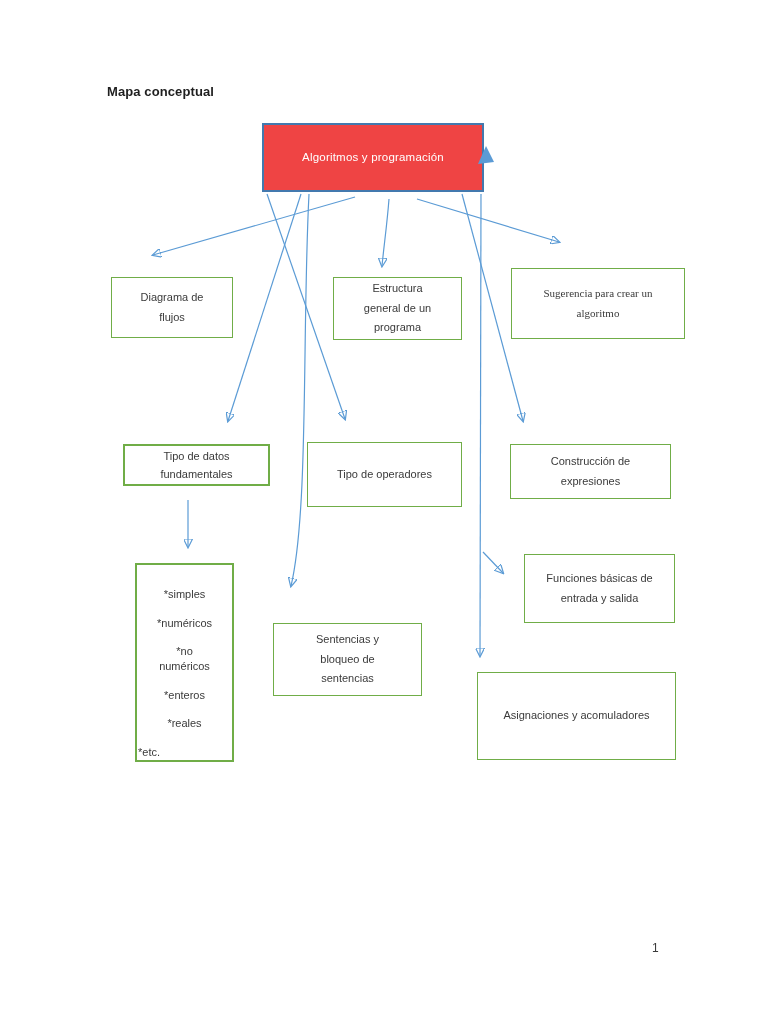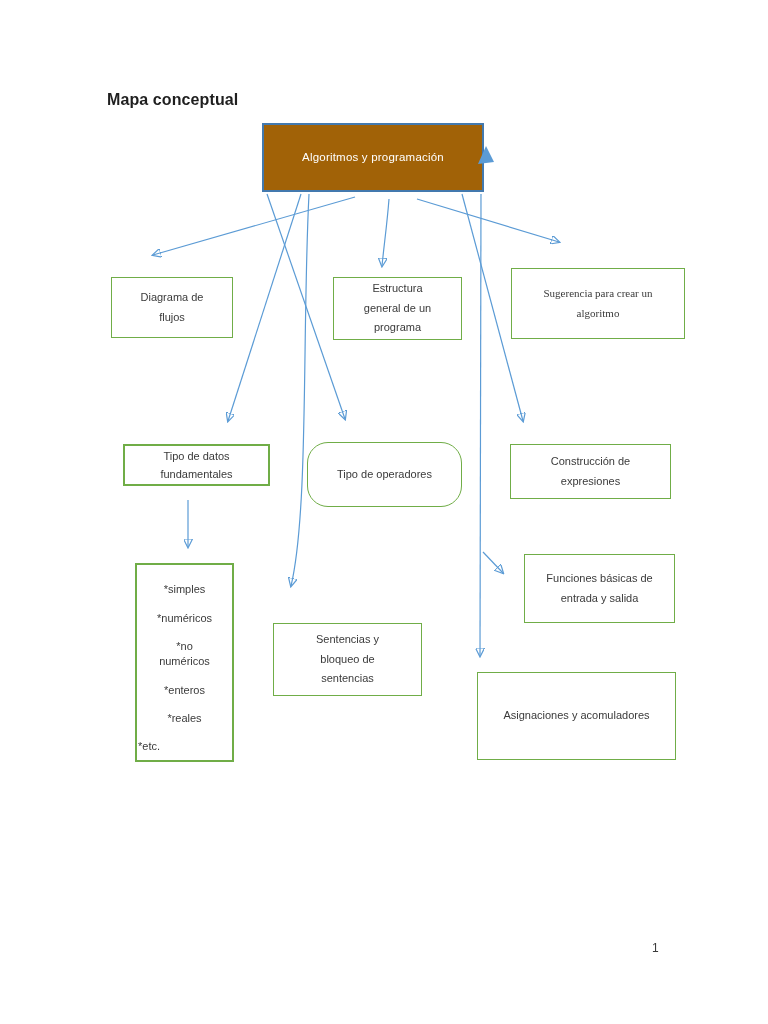--- a/index.html
+++ b/index.html
@@ -1,50 +1,50 @@
 <!DOCTYPE html>
 <html><head>
 <meta charset="utf-8">
 <style>
   html,body{margin:0;padding:0;}
   body{
     width:768px;height:1024px;background:#ffffff;position:relative;
     font-family:"Liberation Sans",sans-serif;overflow:hidden;
   }
   .doc-title{
-    position:absolute;left:107px;top:91px;
-    font-size:16px;font-weight:bold;color:#1f1f1f;letter-spacing:.1px;
+    position:absolute;left:107px;top:84px;
+    font-size:13px;font-weight:bold;color:#1f1f1f;letter-spacing:.1px;
   }
   .page-number{
     position:absolute;left:652px;top:941px;
     font-size:12px;color:#3a3a3a;
   }
   .node{
     position:absolute;box-sizing:border-box;background:#ffffff;
     border:1.4px solid #70AD47;color:#3a3a3a;font-size:11px;line-height:1.8;
     display:flex;align-items:center;justify-content:center;text-align:center;
   }
   .node.thick{border-width:2px;}
   #root-node{
     left:262px;top:123px;width:222px;height:69px;
-    background:#a16207;border:2px solid #4379AE;color:#ffffff;
+    background:#ef4444;border:2px solid #4379AE;color:#ffffff;
     font-size:11.5px;letter-spacing:.2px;
   }
   #node-diagrama   {left:111px;top:277px;width:122px;height:61px;padding:0 18px;}
   #node-estructura {left:333px;top:277px;width:129px;height:63px;padding:0 20px;}
   #node-sugerencia {left:511px;top:268px;width:174px;height:71px;padding:0 13px;font-family:Liberation Serif, serif;}
   #node-tipo-datos {left:123px;top:444px;width:147px;height:42px;padding:0 20px;line-height:1.65;}
-  #node-tipo-operadores{left:307px;top:442px;width:155px;height:65px;padding:0 10px;border-radius:21px;}
+  #node-tipo-operadores{left:307px;top:442px;width:155px;height:65px;padding:0 10px;}
   #node-construccion{left:510px;top:444px;width:161px;height:55px;padding:0 30px;}
   #node-sentencias {left:273px;top:600px;width:149px;height:73px;padding:0 22px;margin-top:23px;}
   #node-funciones  {left:524px;top:554px;width:151px;height:69px;padding:12px 14px;}
   #node-asignaciones{left:461px;top:672px;width:199px;height:88px;padding:0 10px;margin-left:16px;}
   #node-lista{
     left:135px;top:563px;width:99px;height:199px;
-    flex-direction:column;align-items:center;justify-content:center;
+    flex-direction:column;align-items:center;justify-content:flex-end;
     padding-top:12px;line-height:1.4;
   }
   .list-item{display:block;max-width:64px;margin:0 auto 13px;text-align:center;}
   .list-item.left{align-self:flex-start;margin:0 0 0 1px;text-align:left;max-width:none;}
   #connector-layer{position:absolute;left:0;top:0;pointer-events:none;}
   #connector-layer path, #connector-layer line{stroke:#5B9BD5;stroke-width:1.2;fill:none;}
 </style>
 </head>
 <body>
 

